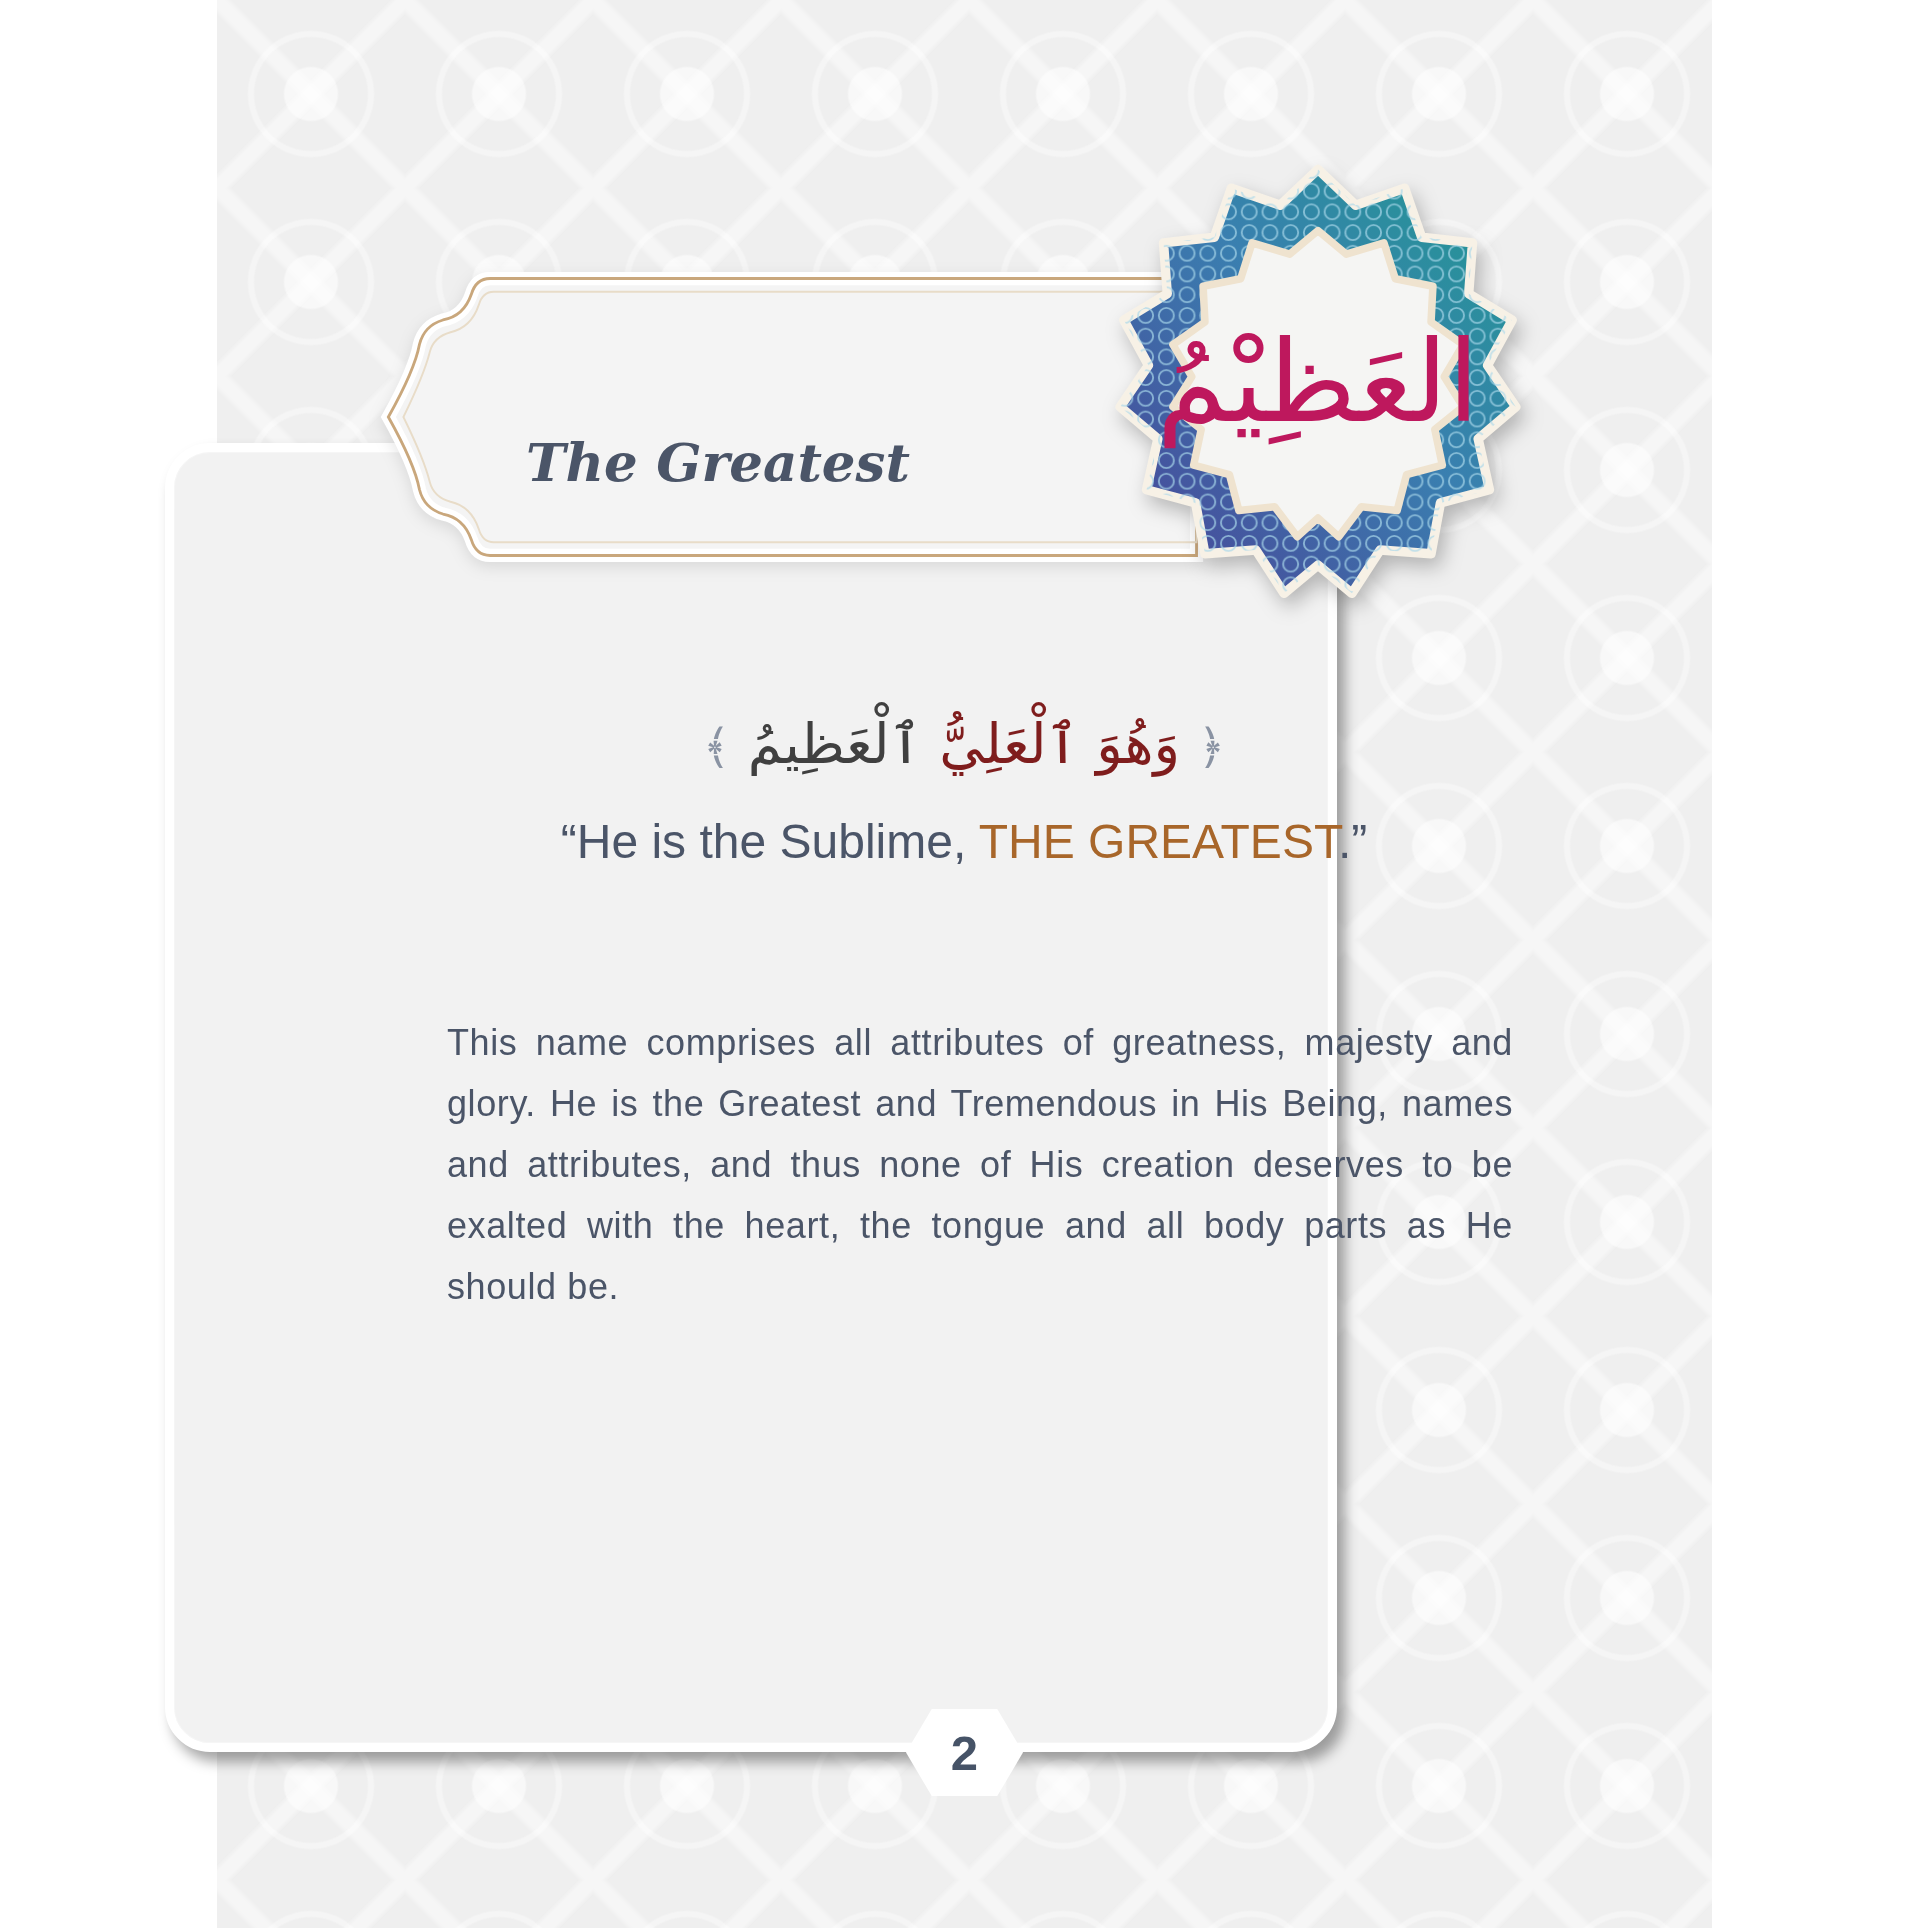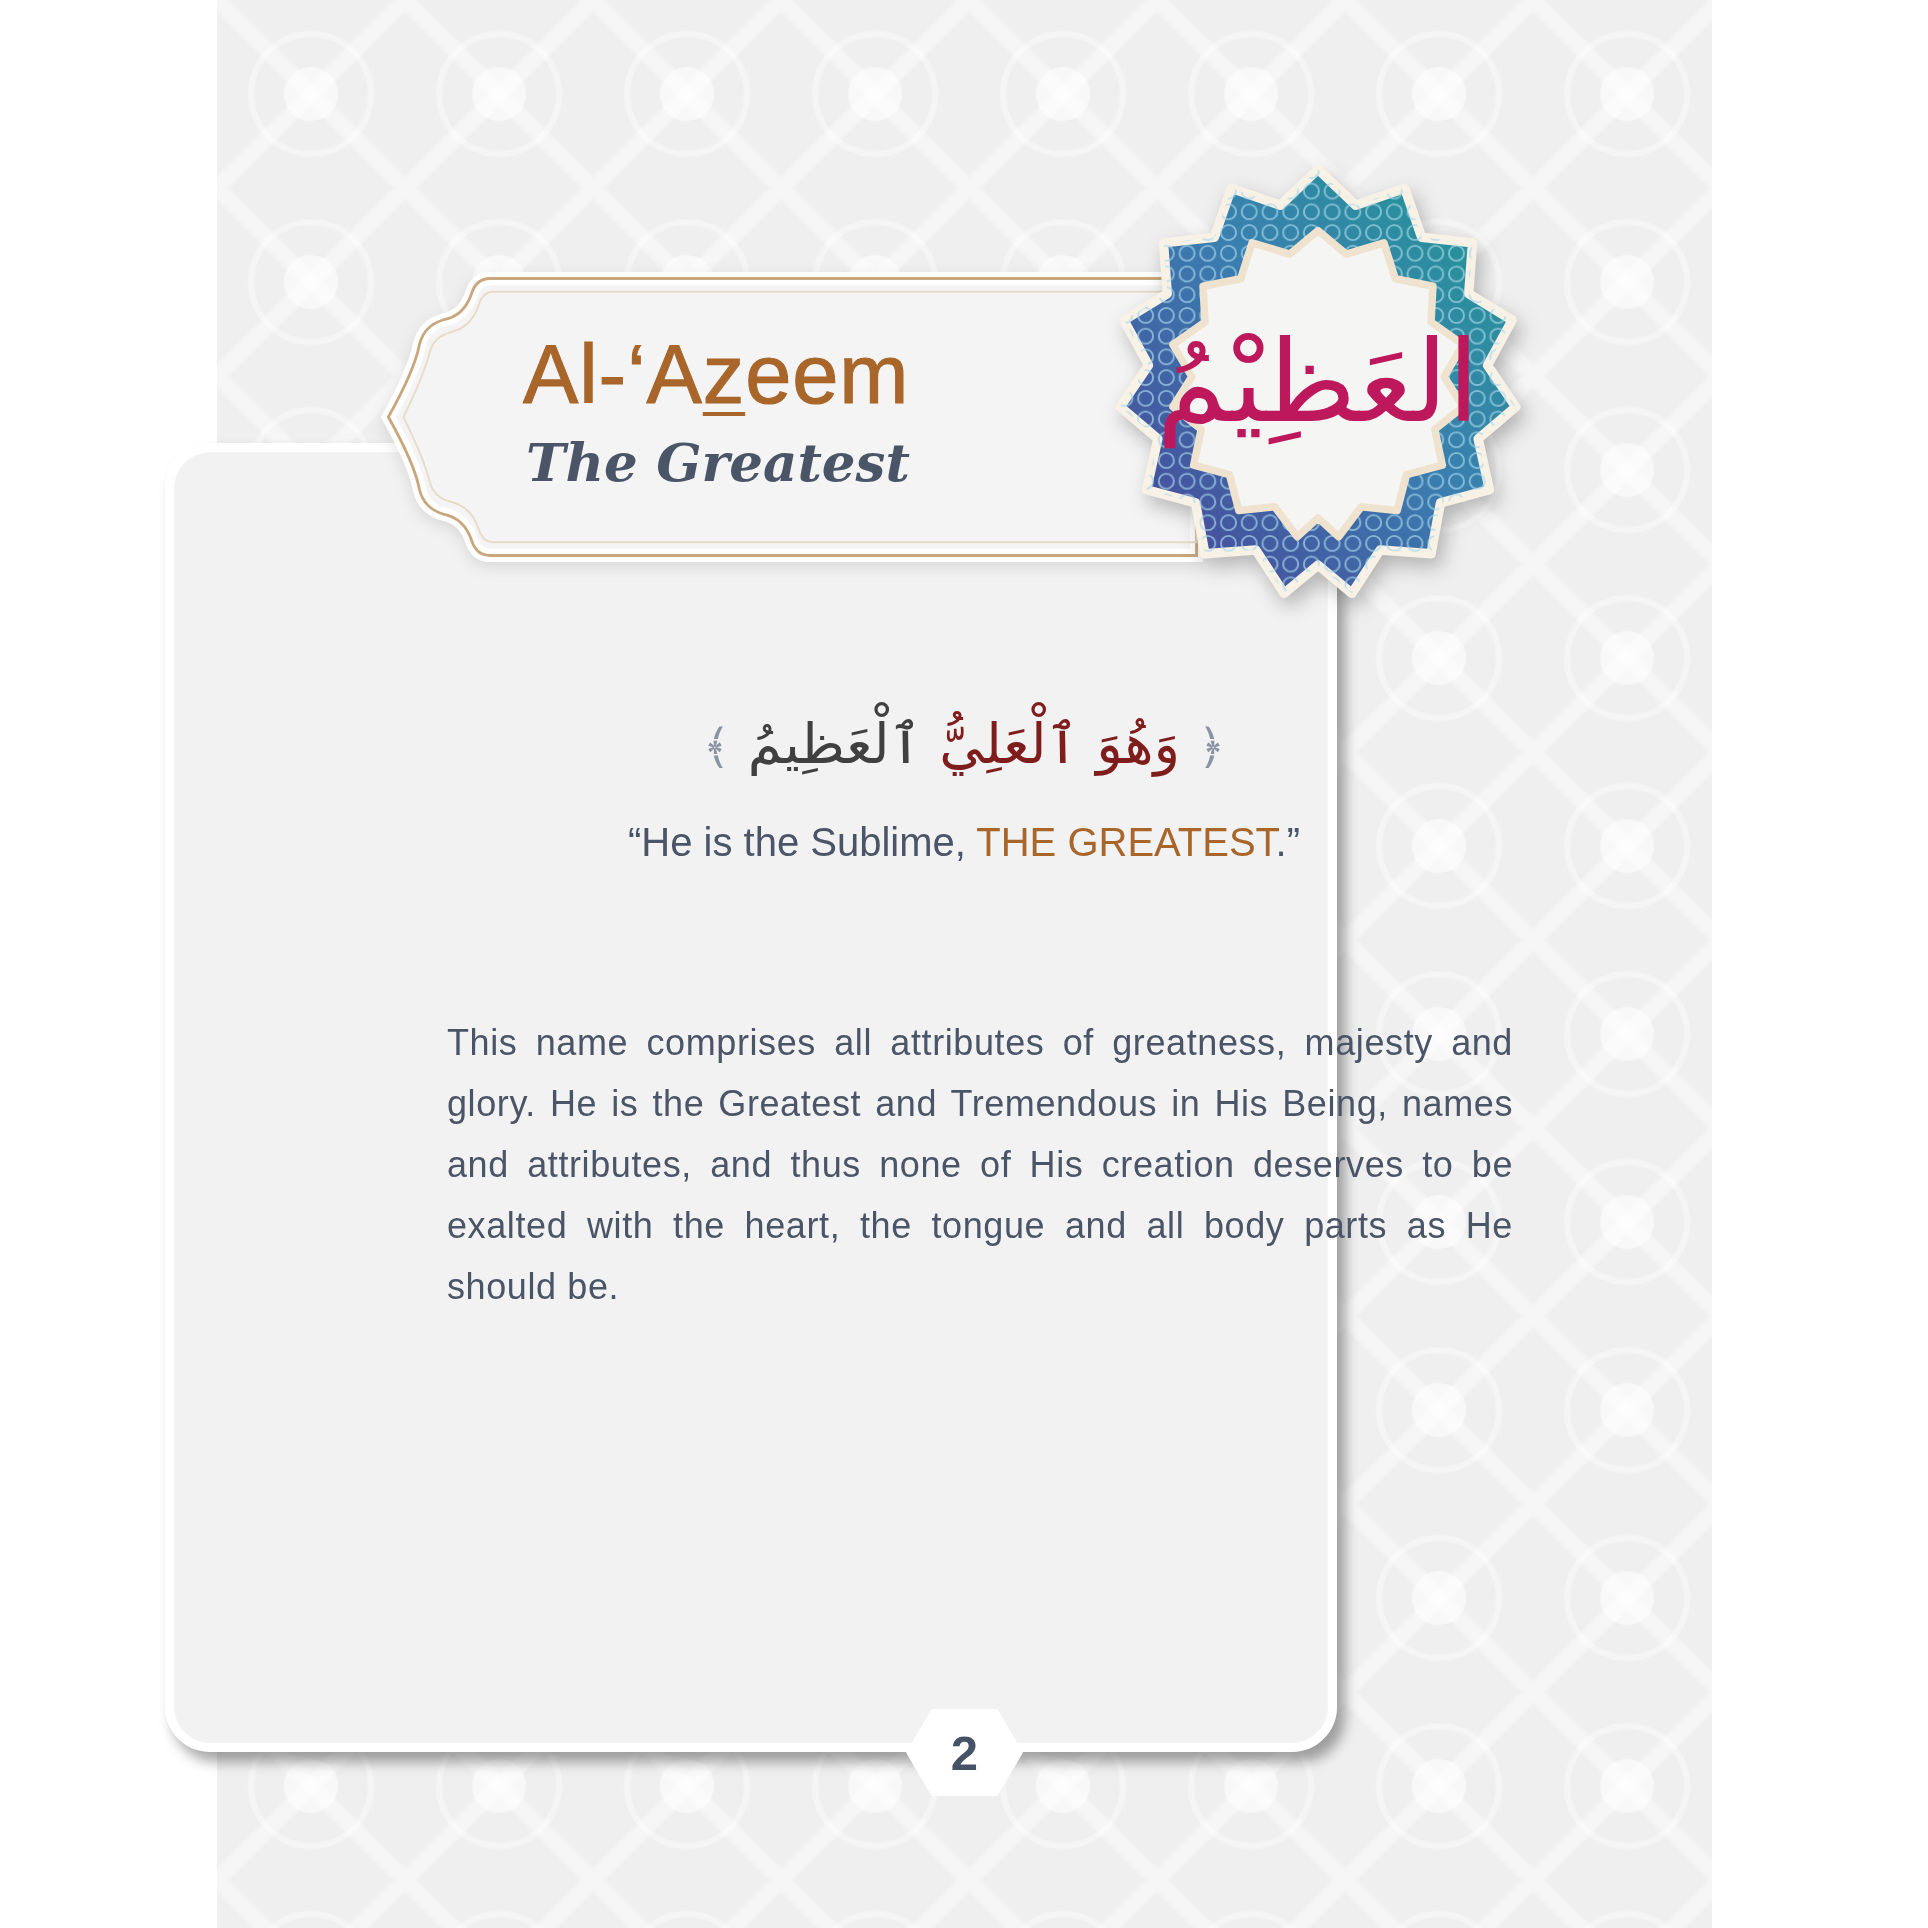--- a/index.html
+++ b/index.html
@@ -113,21 +113,21 @@
     .verse .orn { color: #8a93a3; font-size: 47px; }
     .verse .v1 { color: #7f1d1d; }
     .verse .v2 { color: #404040; }
     .quote {
       position: absolute;
       left: 0;
       width: 1928px;
       top: 812px;
       text-align: center;
       font-family: "Liberation Sans", sans-serif;
-      font-size: 40px;
+      font-size: 48px;
       line-height: 60px;
       color: #4b5568;
     }
     .quote .hl { color: #a8662a; }
     .body-text {
       position: absolute;
       left: 431px;
       top: 996px;
       width: 1066px;
       margin: 16px;
@@ -162,21 +162,20 @@
 <div class="page"></div>
 
 <div class="card"></div>
 
 <div class="banner">
   <svg width="829" height="292" viewBox="0 0 880 310">
     <path d="M120 8 L870 8 L870 302 L120 302 Q105 302 100 285 Q92 262 70 258 Q50 252 45 232 Q40 205 12 155 Q40 105 45 78 Q50 58 70 52 Q92 48 100 25 Q105 8 120 8 Z" fill="#f4f4f4" stroke="#ffffff" stroke-width="14"></path>
     <path d="M120 8 L870 8 L870 302 L120 302 Q105 302 100 285 Q92 262 70 258 Q50 252 45 232 Q40 205 12 155 Q40 105 45 78 Q50 58 70 52 Q92 48 100 25 Q105 8 120 8 Z" fill="none" stroke="#c9a77c" stroke-width="3"></path>
     <path d="M124 22 L870 22 L870 288 L124 288 Q112 288 108 274 Q100 250 78 245 Q60 240 56 224 Q50 200 28 155 Q50 110 56 86 Q60 70 78 65 Q100 60 108 36 Q112 22 124 22 Z" fill="none" stroke="#e8dcc8" stroke-width="2"></path>
   </svg>
-  <h1 class="banner-title"><span>Al-‘A</span><span class="ul">z</span><span>eem</span></h1>
   <h2 class="banner-subtitle">The Greatest</h2>
 </div>
 
 <div class="medallion">
   <svg width="490" height="471" viewBox="0 0 520 500">
     <defs>
       <linearGradient id="medGrad" x1="1" y1="0" x2="0" y2="1">
         <stop offset="0" stop-color="#1f9a8f"></stop>
         <stop offset="0.45" stop-color="#3a7fb0"></stop>
         <stop offset="1" stop-color="#4a3f96"></stop>

